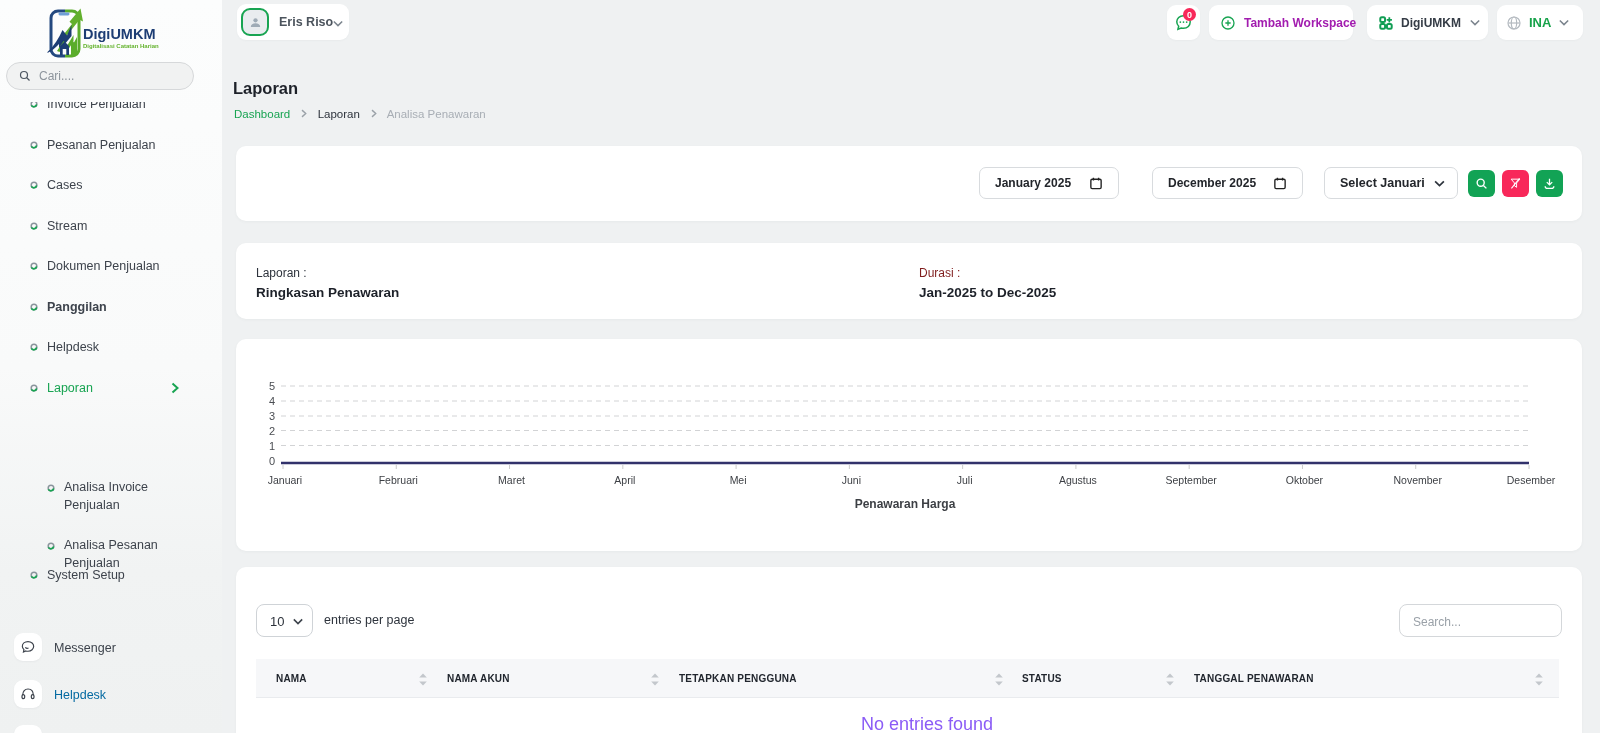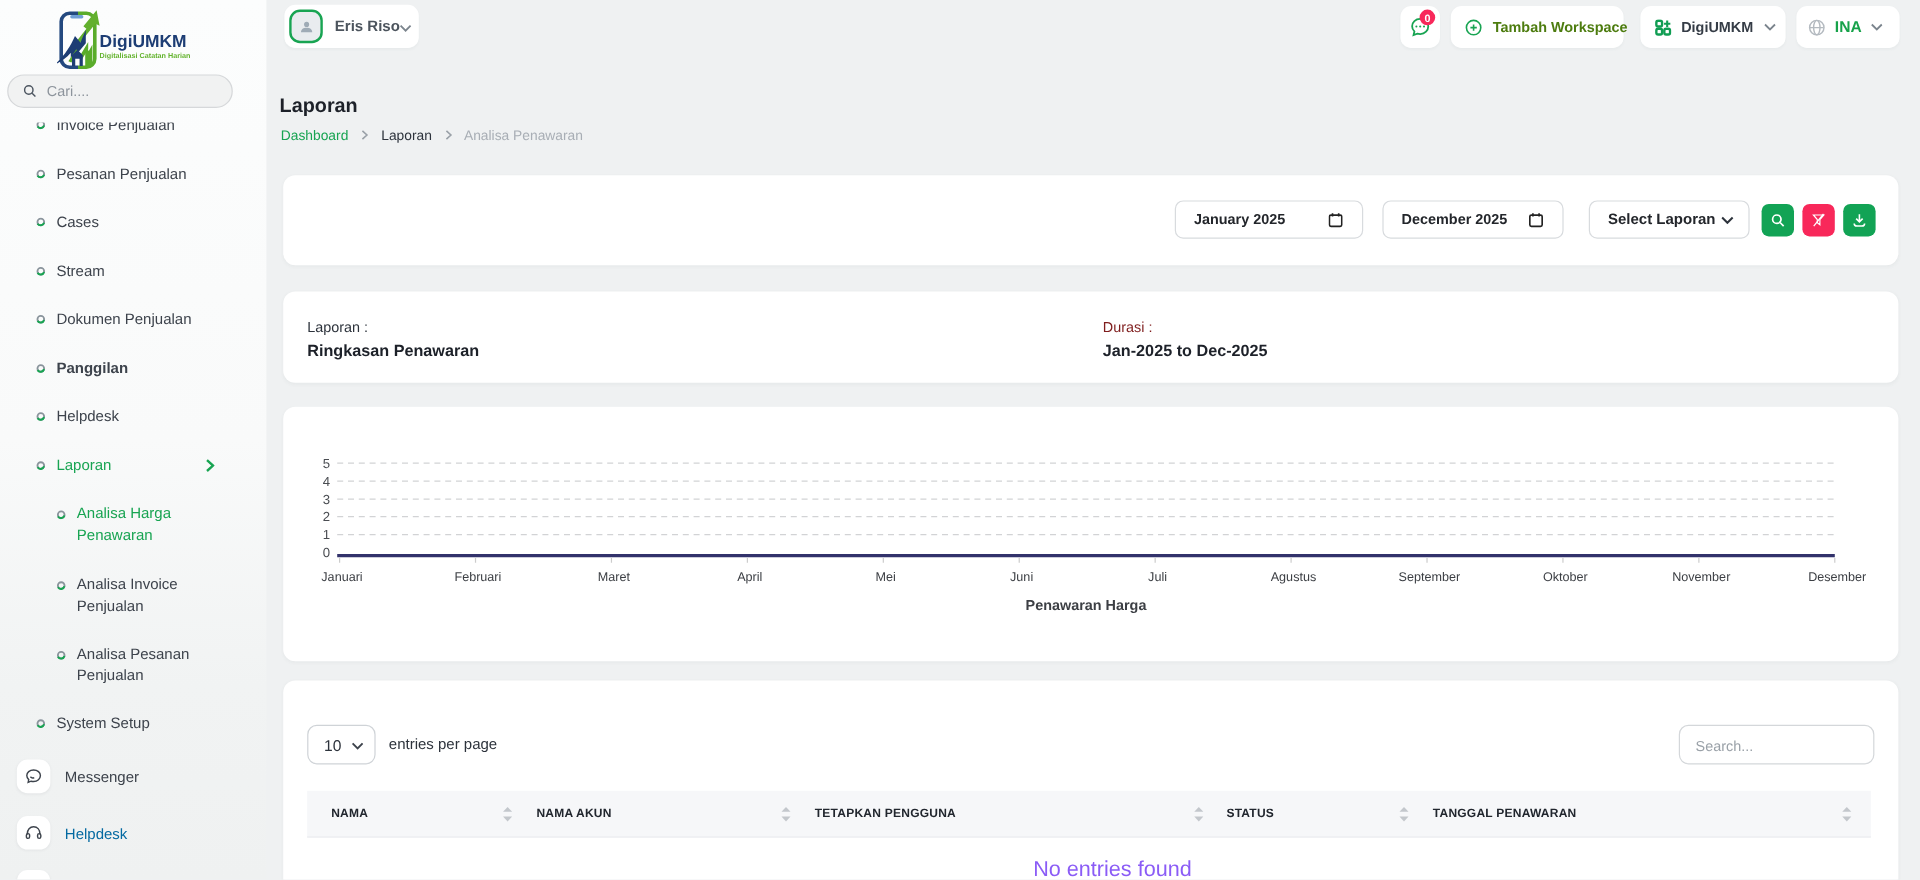--- a/index.html
+++ b/index.html
@@ -113,42 +113,35 @@
       <div class="mi" style="top:378.5px;height:18px;">
         <svg style="position:absolute;left:30px;top:5px;" width="8" height="8" viewBox="0 0 8 8">
    <circle cx="4" cy="4" r="2.8" fill="none" stroke="#8a949c" stroke-width="1.5"></circle>
    <path d="M1.3 5.4 A3 3 0 0 0 6.7 4.6" fill="none" stroke="#18a452" stroke-width="1.7"></path>
         </svg>
     <span class="lbl" style="top:2px;color:#18a452;">Laporan</span>
     <svg style="position:absolute;left:171px;top:3px;" width="8" height="12" viewBox="0 0 8 12" fill="none" stroke="#18a452" stroke-width="2">
           <path d="M1.5 1.5 L6.5 6 L1.5 10.5"></path>
         </svg>
   </div>
-      <div class="mi sub" style="top:418.5px;height:36px;">
-        <svg style="position:absolute;left:47px;top:6px;" width="8" height="8" viewBox="0 0 8 8">
-   <circle cx="4" cy="4" r="2.8" fill="none" stroke="#8a949c" stroke-width="1.5"></circle>
-   <path d="M1.3 5.4 A3 3 0 0 0 6.7 4.6" fill="none" stroke="#18a452" stroke-width="1.7"></path>
-        </svg>
-    <span class="lbl" style="color:#18a452;">Analisa Harga<br>Penawaran</span>
-      </div>
       <div class="mi sub" style="top:477.5px;height:36px;">
         <svg style="position:absolute;left:47px;top:6px;" width="8" height="8" viewBox="0 0 8 8">
    <circle cx="4" cy="4" r="2.8" fill="none" stroke="#8a949c" stroke-width="1.5"></circle>
    <path d="M1.3 5.4 A3 3 0 0 0 6.7 4.6" fill="none" stroke="#18a452" stroke-width="1.7"></path>
         </svg>
     <span class="lbl" style="">Analisa Invoice<br>Penjualan</span>
       </div>
       <div class="mi sub" style="top:535.5px;height:36px;">
         <svg style="position:absolute;left:47px;top:6px;" width="8" height="8" viewBox="0 0 8 8">
    <circle cx="4" cy="4" r="2.8" fill="none" stroke="#8a949c" stroke-width="1.5"></circle>
    <path d="M1.3 5.4 A3 3 0 0 0 6.7 4.6" fill="none" stroke="#18a452" stroke-width="1.7"></path>
         </svg>
     <span class="lbl" style="">Analisa Pesanan<br>Penjualan</span>
       </div>
-      <div class="mi" style="top:594px;height:18px;">
+      <div class="mi" style="top:566px;height:18px;">
         <svg style="position:absolute;left:30px;top:5px;" width="8" height="8" viewBox="0 0 8 8">
    <circle cx="4" cy="4" r="2.8" fill="none" stroke="#8a949c" stroke-width="1.5"></circle>
    <path d="M1.3 5.4 A3 3 0 0 0 6.7 4.6" fill="none" stroke="#18a452" stroke-width="1.7"></path>
         </svg>
         <span class="lbl" style="top:2px;">System Setup</span>
       </div>
       <div class="ibox" style="top:633px;">
   <svg width="16" height="16" viewBox="0 0 24 24" fill="none" stroke="#3d434c" stroke-width="1.8">
           <path d="M12 4 C7 4 3.5 7.2 3.5 11 C3.5 13 4.4 14.7 5.9 16 L5.2 19.5 L8.8 18 C9.8 18.3 10.9 18.4 12 18.4 C17 18.4 20.5 15 20.5 11 C20.5 7.2 17 4 12 4 Z"></path>
           <path d="M8 12.5 C9.3 14 11 14.3 12.8 13.4"></path>
@@ -190,21 +183,21 @@
       </g>
   </svg>
   <div style="position:absolute;left:16px;top:3px;width:13px;height:13px;border-radius:50%;background:#f8285a;color:#fff;font-size:9px;font-weight:700;display:flex;align-items:center;justify-content:center;">0</div>
 </div>
 
 <div class="chip" style="left:1209px;width:144px;">
   <svg width="16" height="16" viewBox="0 0 24 24" style="margin-left:11px;" fill="none" stroke="#18a452" stroke-width="2">
       <circle cx="12" cy="12" r="9"></circle>
       <path d="M12 8 L12 16 M8 12 L16 12"></path>
     </svg>
-  <span style="margin-left:8px;font-size:12px;font-weight:600;color:#4d7c0f;">Tambah Workspace</span>
+  <span style="margin-left:8px;font-size:12px;font-weight:600;color:#a21caf;">Tambah Workspace</span>
 </div>
 
 <div class="chip" style="left:1367px;width:121px;">
   <svg width="14" height="14" viewBox="0 0 24 24" style="margin-left:12px;" fill="none" stroke="#109d53" stroke-width="3.4">
       <rect x="2.2" y="2.2" width="8.2" height="8.2" rx="2.6"></rect>
       <rect x="2.2" y="13.6" width="8.2" height="8.2" rx="2.6"></rect>
       <rect x="13.6" y="13.6" width="8.2" height="8.2" rx="2.6"></rect>
       <path d="M17.7 2 L17.7 11 M13.2 6.5 L22.2 6.5" stroke-width="3"></path>
     </svg>
   <span style="margin-left:8px;font-size:12px;font-weight:700;color:#353c46;">DigiUMKM</span>
@@ -233,36 +226,36 @@
     </svg>
   <span style="color:#2d333c;">Laporan</span>
   <svg width="9" height="9" viewBox="0 0 12 12" style="margin:0 6px;" fill="none" stroke="#9aa1a8" stroke-width="1.8">
       <path d="M4 1.5 L9 6 L4 10.5"></path>
     </svg>
   <span style="color:#a8aeb5;">Analisa Penawaran</span>
 </div>
 
 <div class="card" style="left:236px;top:146px;width:1346px;height:75px;"></div>
 
-<div class="inp" style="left:979px;width:157px;">
+<div class="inp" style="left:979px;width:140px;">
   <span style="margin-left:15px;">January 2025</span>
   <svg width="12" height="13" viewBox="0 0 14 15" style="position:absolute;right:16px;" fill="none" stroke="#222" stroke-width="1.6">
       <rect x="1" y="2.5" width="12" height="11" rx="1.5"></rect>
       <path d="M4 0.8 L4 4 M10 0.8 L10 4"></path>
     </svg>
 </div>
 <div class="inp" style="left:1152px;width:151px;">
   <span style="margin-left:15px;">December 2025</span>
   <svg width="12" height="13" viewBox="0 0 14 15" style="position:absolute;right:16px;" fill="none" stroke="#222" stroke-width="1.6">
       <rect x="1" y="2.5" width="12" height="11" rx="1.5"></rect>
       <path d="M4 0.8 L4 4 M10 0.8 L10 4"></path>
     </svg>
 </div>
 <div class="inp" style="left:1324px;width:134px;font-weight:600;font-size:12.5px;">
-  <span style="margin-left:15px;">Select Laporan</span>
+  <span style="margin-left:15px;">Select Januari</span>
   <svg width="11" height="7" viewBox="0 0 12 8" style="position:absolute;right:12px;" fill="none" stroke="#2d333c" stroke-width="1.9">
       <path d="M1 1.5 L6 6.5 L11 1.5"></path>
     </svg>
 </div>
 
 <div class="btn" style="left:1468px;background:#12a355;">
   <svg width="13" height="13" viewBox="0 0 24 24" fill="none" stroke="#fff" stroke-width="2.6">
       <circle cx="10.5" cy="10.5" r="6.5"></circle>
       <path d="M15.5 15.5 L21 21"></path>
     </svg>

